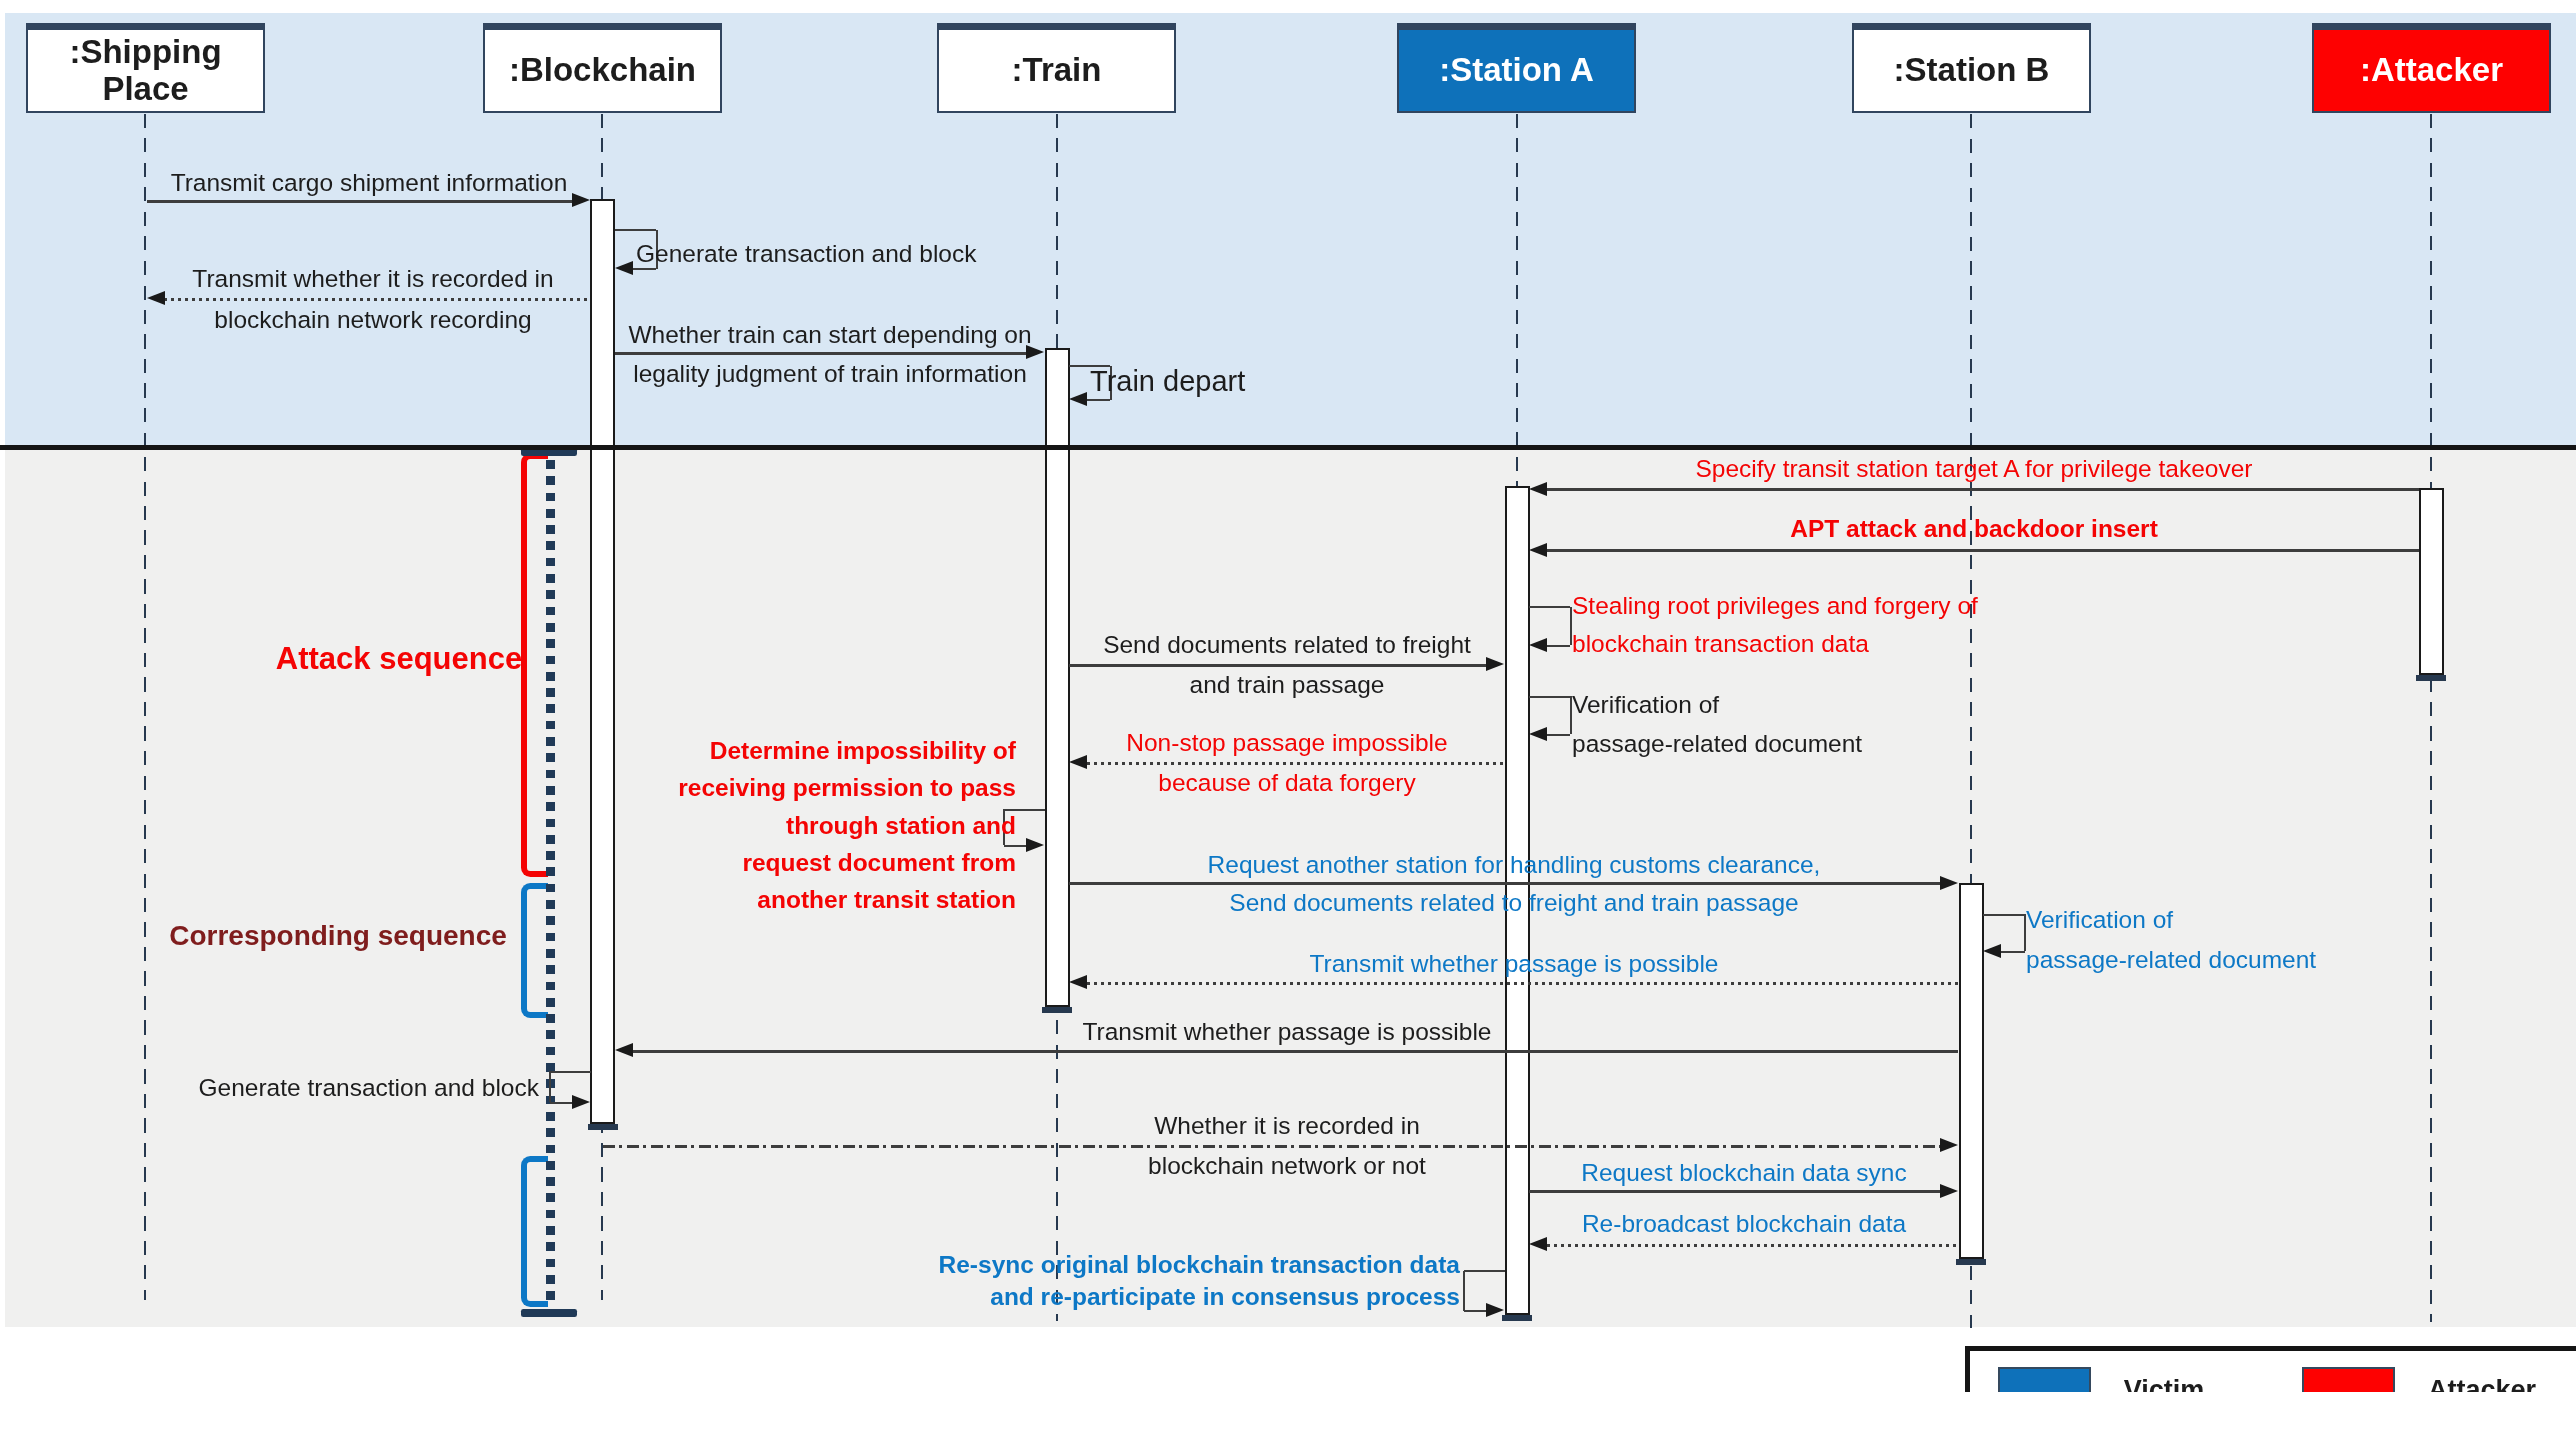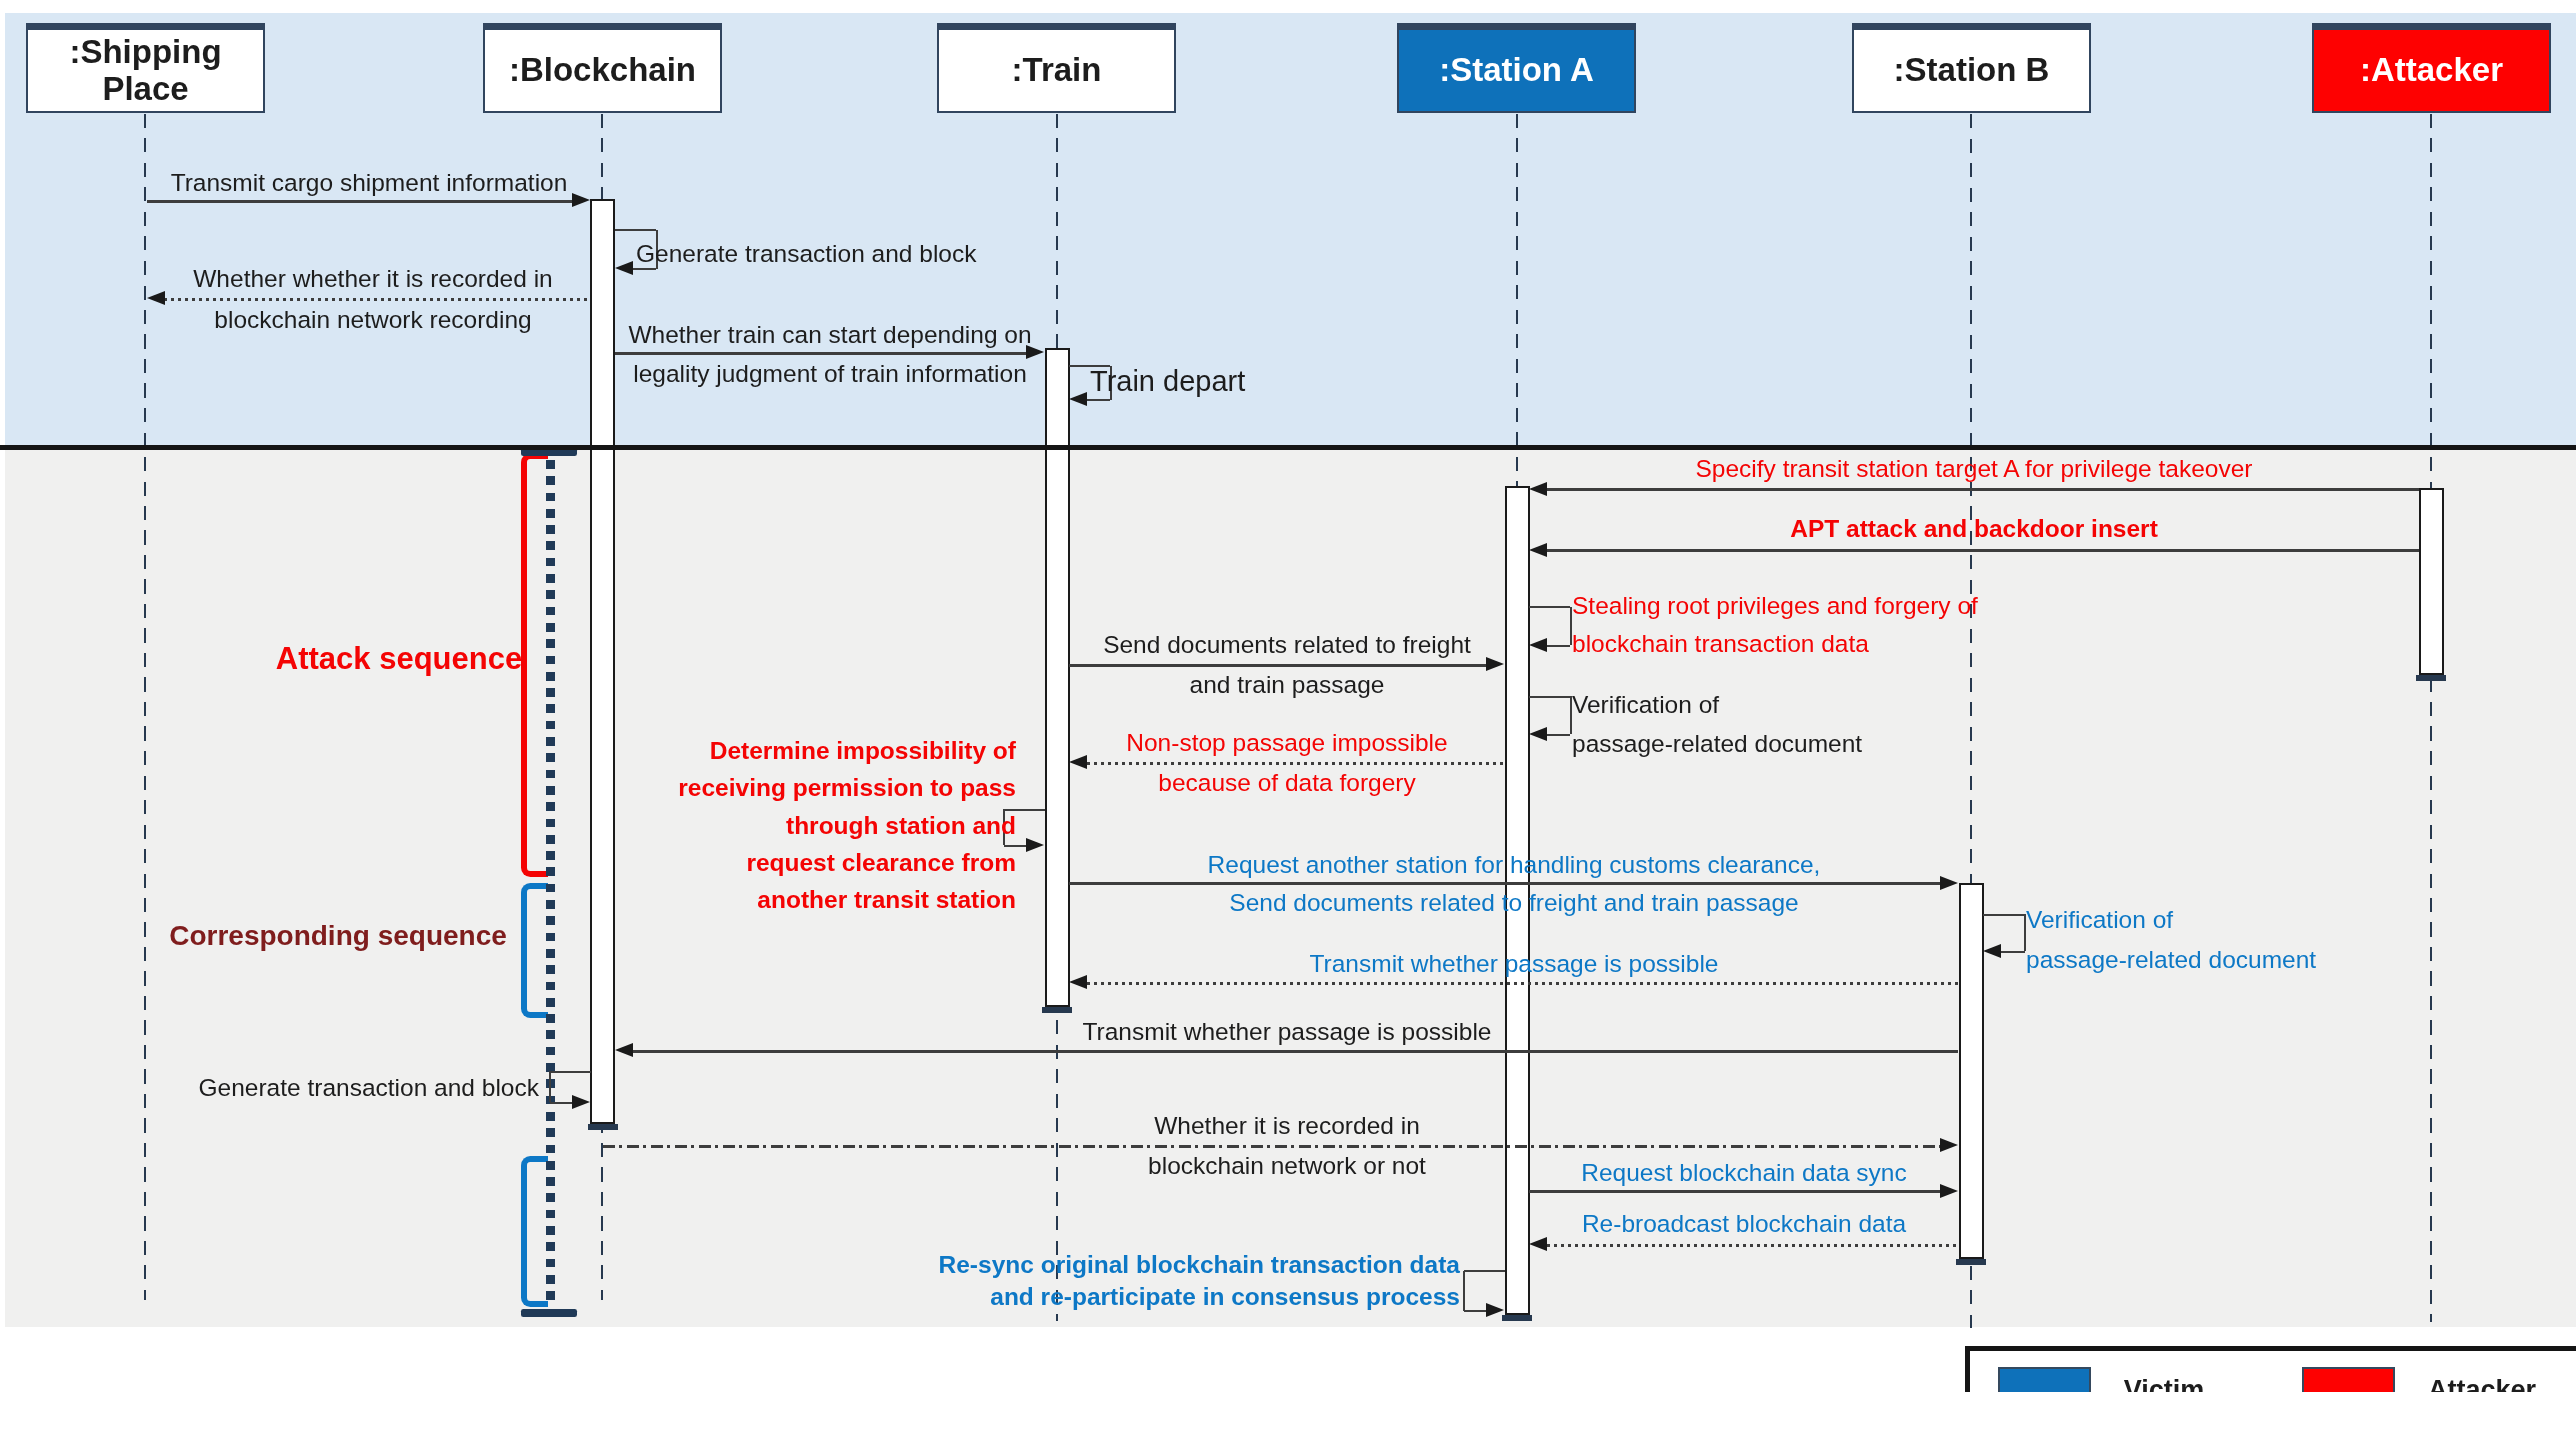--- a/index.html
+++ b/index.html
@@ -79,21 +79,21 @@
       <div style="position: absolute; z-index: 2; left: 2419px; top: 488px; width: 24.5px; height: 187px; background: rgb(255, 255, 255); border: 2.3px solid rgb(26, 26, 26); box-sizing: border-box;"></div>
       <div style="position: absolute; z-index: 2; left: 2416px; top: 675px; width: 30px; height: 5.8px; background: rgb(39, 57, 79);"></div>
       <div style="position: absolute; z-index: 2; left: 521px; top: 453px; width: 27px; height: 424px; border-left: 6.4px solid rgb(244, 4, 4); border-top: 6.4px solid rgb(244, 4, 4); border-bottom: 6.4px solid rgb(244, 4, 4); border-radius: 9.3px 0px 0px 9.3px; box-sizing: border-box;"></div>
       <div style="position: absolute; z-index: 2; left: 521px; top: 883px; width: 27px; height: 135px; border-left: 6.4px solid rgb(13, 120, 198); border-top: 6.4px solid rgb(13, 120, 198); border-bottom: 6.4px solid rgb(13, 120, 198); border-radius: 9.3px 0px 0px 9.3px; box-sizing: border-box;"></div>
       <div style="position: absolute; z-index: 2; left: 521px; top: 1156px; width: 27px; height: 151px; border-left: 6.4px solid rgb(13, 120, 198); border-top: 6.4px solid rgb(13, 120, 198); border-bottom: 6.4px solid rgb(13, 120, 198); border-radius: 9.3px 0px 0px 9.3px; box-sizing: border-box;"></div>
       <div style="position: absolute; z-index: 3; left: 147px; top: 200px; width: 426px; height: 2.9px; background: linear-gradient(rgb(61, 61, 61), rgb(61, 61, 61));"></div>
       <div style="position: absolute; z-index: 4; width: 0px; height: 0px; border-top: 7.6px solid transparent; border-bottom: 7.6px solid transparent; top: 193px; border-left: 18.6px solid rgb(26, 26, 26); left: 572px;"></div>
       <div style="position: absolute; z-index: 5; left: 369px; top: 183px; transform: translate(-50%, -50%); white-space: nowrap; font-size: 24.5px; line-height: 1; color: rgb(29, 29, 29); font-weight: 400;">Transmit cargo shipment information</div>
       <div style="position: absolute; z-index: 3; left: 164px; top: 298px; width: 426px; height: 2.9px; background: repeating-linear-gradient(90deg, rgb(61, 61, 61) 0px, rgb(61, 61, 61) 3.5px, transparent 3.5px, transparent 7px);"></div>
       <div style="position: absolute; z-index: 4; width: 0px; height: 0px; border-top: 7.6px solid transparent; border-bottom: 7.6px solid transparent; top: 291px; border-right: 18.6px solid rgb(26, 26, 26); left: 147px;"></div>
-      <div style="position: absolute; z-index: 5; left: 373px; top: 279px; transform: translate(-50%, -50%); white-space: nowrap; font-size: 24.5px; line-height: 1; color: rgb(29, 29, 29); font-weight: 400;">Whether whether it is recorded in</div>
+      <div style="position: absolute; z-index: 5; left: 373px; top: 279px; transform: translate(-50%, -50%); white-space: nowrap; font-size: 24.5px; line-height: 1; color: rgb(29, 29, 29); font-weight: 400;">Transmit whether it is recorded in</div>
       <div style="position: absolute; z-index: 5; left: 373px; top: 320px; transform: translate(-50%, -50%); white-space: nowrap; font-size: 24.5px; line-height: 1; color: rgb(29, 29, 29); font-weight: 400;">blockchain network recording</div>
       <div style="position: absolute; z-index: 3; left: 615px; top: 352px; width: 412px; height: 2.9px; background: linear-gradient(rgb(61, 61, 61), rgb(61, 61, 61));"></div>
       <div style="position: absolute; z-index: 4; width: 0px; height: 0px; border-top: 7.6px solid transparent; border-bottom: 7.6px solid transparent; top: 345px; border-left: 18.6px solid rgb(26, 26, 26); left: 1026px;"></div>
       <div style="position: absolute; z-index: 5; left: 830px; top: 335px; transform: translate(-50%, -50%); white-space: nowrap; font-size: 24.5px; line-height: 1; color: rgb(29, 29, 29); font-weight: 400;">Whether train can start depending on</div>
       <div style="position: absolute; z-index: 5; left: 830px; top: 374px; transform: translate(-50%, -50%); white-space: nowrap; font-size: 24.5px; line-height: 1; color: rgb(29, 29, 29); font-weight: 400;">legality judgment of train information</div>
       <div style="position: absolute; z-index: 3; left: 1547px; top: 488px; width: 872px; height: 2.9px; background: linear-gradient(rgb(61, 61, 61), rgb(61, 61, 61));"></div>
       <div style="position: absolute; z-index: 4; width: 0px; height: 0px; border-top: 7.6px solid transparent; border-bottom: 7.6px solid transparent; top: 482px; border-right: 18.6px solid rgb(26, 26, 26); left: 1529px;"></div>
       <div style="position: absolute; z-index: 5; left: 1974px; top: 469px; transform: translate(-50%, -50%); white-space: nowrap; font-size: 24.5px; line-height: 1; color: rgb(244, 4, 4); font-weight: 400;">Specify transit station target A for privilege takeover</div>
       <div style="position: absolute; z-index: 3; left: 1547px; top: 549px; width: 872px; height: 2.9px; background: linear-gradient(rgb(61, 61, 61), rgb(61, 61, 61));"></div>
       <div style="position: absolute; z-index: 4; width: 0px; height: 0px; border-top: 7.6px solid transparent; border-bottom: 7.6px solid transparent; top: 543px; border-right: 18.6px solid rgb(26, 26, 26); left: 1529px;"></div>
@@ -148,21 +148,21 @@
       <div style="position: absolute; z-index: 4; width: 0px; height: 0px; border-top: 7.6px solid transparent; border-bottom: 7.6px solid transparent; top: 727px; border-right: 18.6px solid rgb(26, 26, 26); left: 1529px;"></div>
       <div style="position: absolute; z-index: 5; left: 1572px; top: 705px; transform: translate(0px, -50%); white-space: nowrap; font-size: 24.5px; line-height: 1; color: rgb(29, 29, 29); font-weight: 400;">Verification of</div>
       <div style="position: absolute; z-index: 5; left: 1572px; top: 744px; transform: translate(0px, -50%); white-space: nowrap; font-size: 24.5px; line-height: 1; color: rgb(29, 29, 29); font-weight: 400;">passage-related document</div>
       <div style="position: absolute; z-index: 3; left: 1004px; top: 809px; width: 41px; height: 1.7px; background: rgb(61, 61, 61);"></div>
       <div style="position: absolute; z-index: 3; left: 1003px; top: 809px; width: 1.7px; height: 36px; background: rgb(61, 61, 61);"></div>
       <div style="position: absolute; z-index: 3; left: 1004px; top: 845px; width: 24.5px; height: 1.7px; background: rgb(61, 61, 61);"></div>
       <div style="position: absolute; z-index: 4; width: 0px; height: 0px; border-top: 7.6px solid transparent; border-bottom: 7.6px solid transparent; top: 838px; border-left: 18.6px solid rgb(26, 26, 26); left: 1026px;"></div>
       <div style="position: absolute; z-index: 5; left: 1016px; top: 751px; transform: translate(-100%, -50%); white-space: nowrap; font-size: 24.5px; line-height: 1; color: rgb(244, 4, 4); font-weight: 700;">Determine impossibility of</div>
       <div style="position: absolute; z-index: 5; left: 1016px; top: 788px; transform: translate(-100%, -50%); white-space: nowrap; font-size: 24.5px; line-height: 1; color: rgb(244, 4, 4); font-weight: 700;">receiving permission to pass</div>
       <div style="position: absolute; z-index: 5; left: 1016px; top: 826px; transform: translate(-100%, -50%); white-space: nowrap; font-size: 24.5px; line-height: 1; color: rgb(244, 4, 4); font-weight: 700;">through station and</div>
-      <div style="position: absolute; z-index: 5; left: 1016px; top: 863px; transform: translate(-100%, -50%); white-space: nowrap; font-size: 24.5px; line-height: 1; color: rgb(244, 4, 4); font-weight: 700;">request clearance from</div>
+      <div style="position: absolute; z-index: 5; left: 1016px; top: 863px; transform: translate(-100%, -50%); white-space: nowrap; font-size: 24.5px; line-height: 1; color: rgb(244, 4, 4); font-weight: 700;">request document from</div>
       <div style="position: absolute; z-index: 5; left: 1016px; top: 900px; transform: translate(-100%, -50%); white-space: nowrap; font-size: 24.5px; line-height: 1; color: rgb(244, 4, 4); font-weight: 700;">another transit station</div>
       <div style="position: absolute; z-index: 3; left: 1983px; top: 914px; width: 41px; height: 1.7px; background: rgb(61, 61, 61);"></div>
       <div style="position: absolute; z-index: 3; left: 2024px; top: 914px; width: 1.7px; height: 37px; background: rgb(61, 61, 61);"></div>
       <div style="position: absolute; z-index: 3; left: 2000px; top: 951px; width: 24.5px; height: 1.7px; background: rgb(61, 61, 61);"></div>
       <div style="position: absolute; z-index: 4; width: 0px; height: 0px; border-top: 7.6px solid transparent; border-bottom: 7.6px solid transparent; top: 944px; border-right: 18.6px solid rgb(26, 26, 26); left: 1983px;"></div>
       <div style="position: absolute; z-index: 5; left: 2026px; top: 920px; transform: translate(0px, -50%); white-space: nowrap; font-size: 24.5px; line-height: 1; color: rgb(13, 120, 198); font-weight: 400;">Verification of</div>
       <div style="position: absolute; z-index: 5; left: 2026px; top: 960px; transform: translate(0px, -50%); white-space: nowrap; font-size: 24.5px; line-height: 1; color: rgb(13, 120, 198); font-weight: 400;">passage-related document</div>
       <div style="position: absolute; z-index: 3; left: 550px; top: 1071px; width: 41px; height: 1.7px; background: rgb(61, 61, 61);"></div>
       <div style="position: absolute; z-index: 3; left: 549px; top: 1071px; width: 1.7px; height: 31px; background: rgb(61, 61, 61);"></div>
       <div style="position: absolute; z-index: 3; left: 550px; top: 1102px; width: 24.5px; height: 1.7px; background: rgb(61, 61, 61);"></div>

